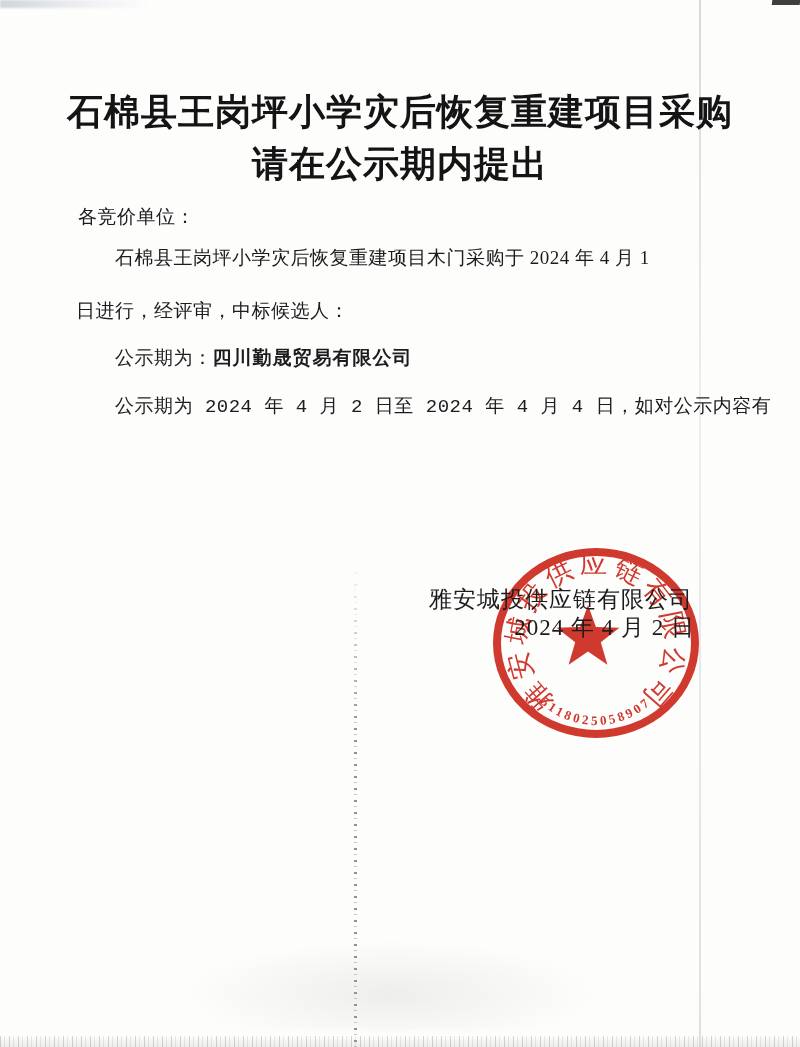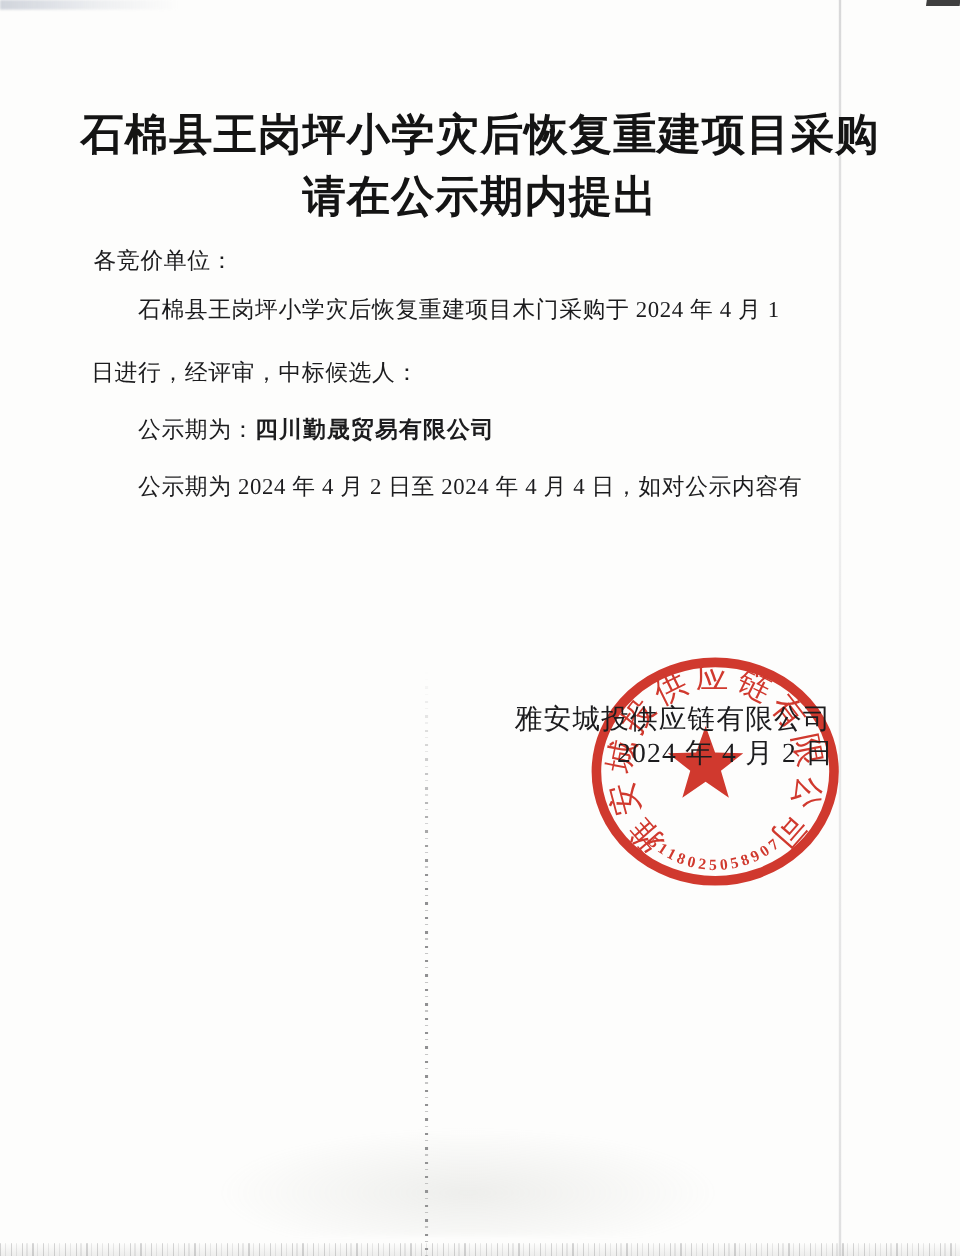--- a/index.html
+++ b/index.html
@@ -52,21 +52,21 @@
   .title { position: absolute; left: 0; width: 800px; text-align: center;
            font-weight: bold; font-size: 36px; letter-spacing: 1px; color: #141414; white-space: nowrap; }
   .title-l1 { top: 88px; }
   .title-l2 { top: 140px; }
   .bodyline { position: absolute; font-size: 19px; white-space: nowrap; letter-spacing: .5px; }
   .salutation { left: 78px;  top: 204px; }
   .p1l1       { left: 115px; top: 245px; }
   .p1l2       { left: 76px;  top: 298px; }
   .winner     { left: 115px; top: 345px; }
   .winner b   { font-weight: bold; letter-spacing: 1px; }
-  .p2l1       { left: 115px; top: 393px; }
+  .p2l1       { left: 115px; top: 393px; font-family: Liberation Mono, monospace; }
   .p2l2       { left: 76px;  top: 440px; }
   .sig-company { position: absolute; right: 107px; top: 584px; font-size: 23px;
                  letter-spacing: 1px; white-space: nowrap; z-index: 3; }
   .sig-date    { position: absolute; right: 105px; top: 612px; font-size: 23px;
                  letter-spacing: 1px; white-space: nowrap; z-index: 3; }
   
   .seal {
     position: absolute; left: 488px; top: 540px; z-index: 2;
     opacity: .9;
   }

